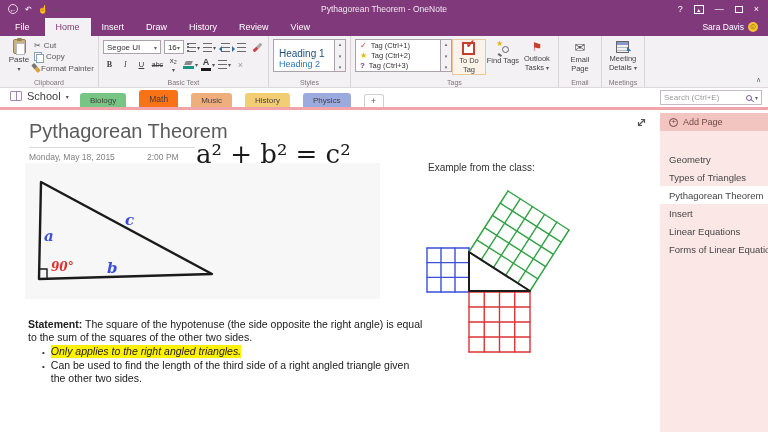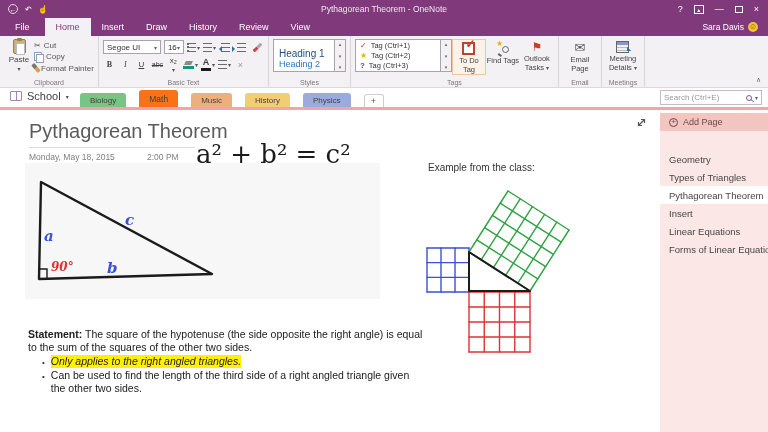--- a/index.html
+++ b/index.html
@@ -130,21 +130,21 @@
   .ptitle{position:absolute;left:29px;top:7px;font-size:20px;color:#5b5b5b;}
   .titleline{position:absolute;left:29px;top:34px;width:166px;height:1px;background:#D9D9D9;}
   .pdate{position:absolute;left:29px;top:39px;font-size:8.5px;color:#808080;}
   .ptime{position:absolute;left:147px;top:39px;font-size:8.5px;color:#808080;}
   .inkcanvas{position:absolute;left:25px;top:50px;width:355px;height:136px;background:#F7F7F7;}
   .trisvg{position:absolute;left:3px;top:6px;}
   .eq{position:absolute;left:196px;top:26px;font-family:"DejaVu Serif",serif;
     font-size:26px;color:#1b1b1b;white-space:nowrap;}
   .examplelabel{position:absolute;left:428px;top:49px;font-size:10px;color:#333;}
   .squaressvg{position:absolute;left:420px;top:66px;}
-  .statement{position:absolute;left:28px;top:215px;width:398px;font-size:10.5px;color:#212121;line-height:13px;}
+  .statement{position:absolute;left:28px;top:205px;width:398px;font-size:10.5px;color:#212121;line-height:13px;}
   .bullets{margin-top:1px;}
   .bline{display:flex;gap:6px;padding-left:14px;align-items:baseline;}
   .bdot{font-size:8px;color:#333;}
   .hl{background:#FFF100;font-style:italic;}
 
   
   .sidebar{position:absolute;top:113px;left:660px;right:0;bottom:0;background:#FBE8E6;}
   .sbheader{height:18px;background:#F3C5C1;display:flex;align-items:center;gap:5px;
     padding-left:9px;font-size:9px;color:#6E4844;}
   .pluscirc{width:9px;height:9px;border:1px solid #6E4844;border-radius:50%;display:inline-flex;

